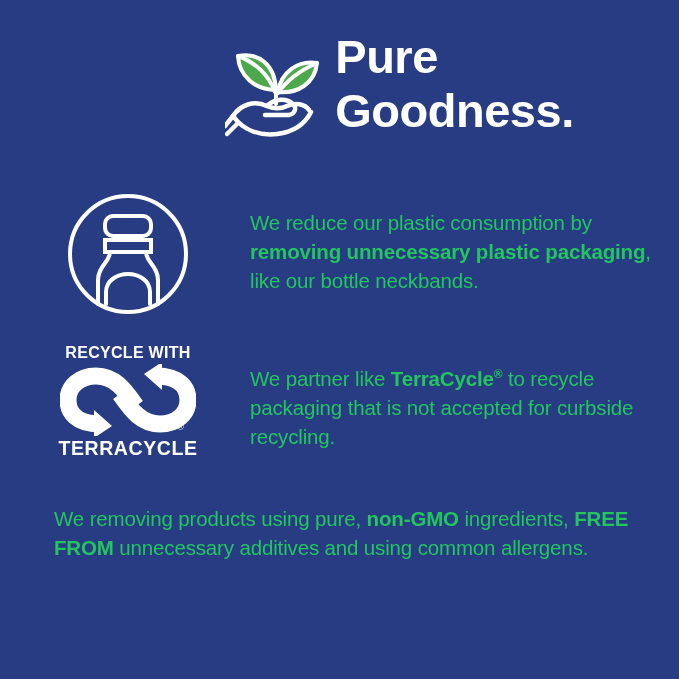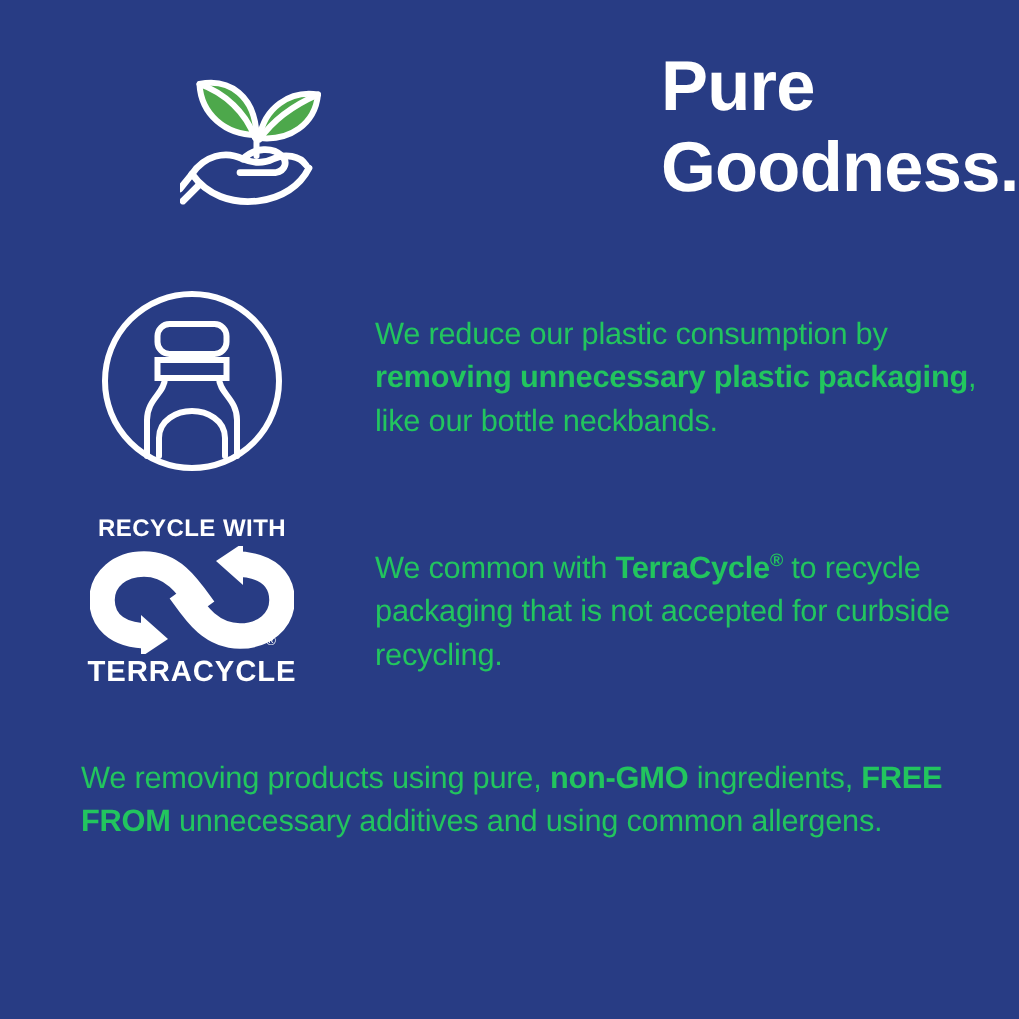--- a/index.html
+++ b/index.html
@@ -23,21 +23,21 @@
 
   
   .header {
     position: absolute;
     left: 0;
     top: 24px;
     width: 679px;
     height: 130px;
     display: flex;
     align-items: flex-start;
-    justify-content: space-between;
+    justify-content: center;
     padding-left: 120px;
     box-sizing: border-box;
   }
   .header-icon {
     width: 104px;
     height: 110px;
     flex: 0 0 104px;
     margin-top: 6px;
   }
   .headline {
@@ -200,21 +200,21 @@
             <polygon points="102,26 84,10 102,-2" fill="#ffffff"></polygon>
           </svg>
         </span>
         <div class="tc-reg">
             <span>®</span>
           </div>
         <div class="tc-bottom">TERRACYCLE</div>
       </div>
     </div>
     <div class="row-text">
-      <span>We common with </span><b>TerraCycle</b><b class="sup">®</b><span> to recycle packaging that is not accepted for curbside recycling.</span>
+      <span>We partner like </span><b>TerraCycle</b><b class="sup">®</b><span> to recycle packaging that is not accepted for curbside recycling.</span>
     </div>
   </div>
 
   <div class="row row-3">
     <div class="row-text">
       <span>We removing products using pure, </span><b>non-GMO</b><span> ingredients, </span><b>FREE FROM</b><span> unnecessary additives and using common allergens.</span>
     </div>
   </div>
 
 </div>

